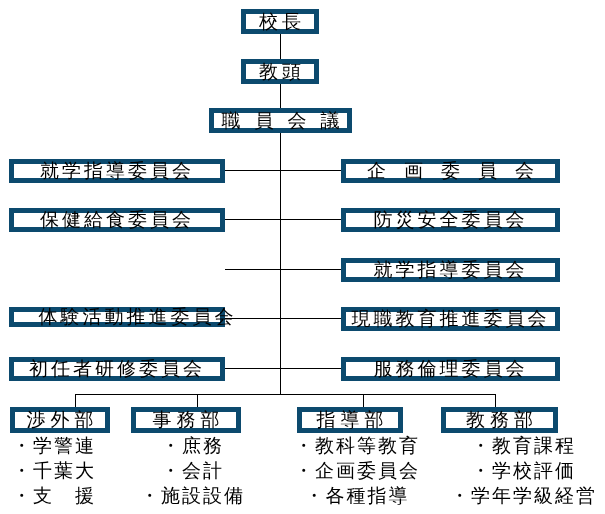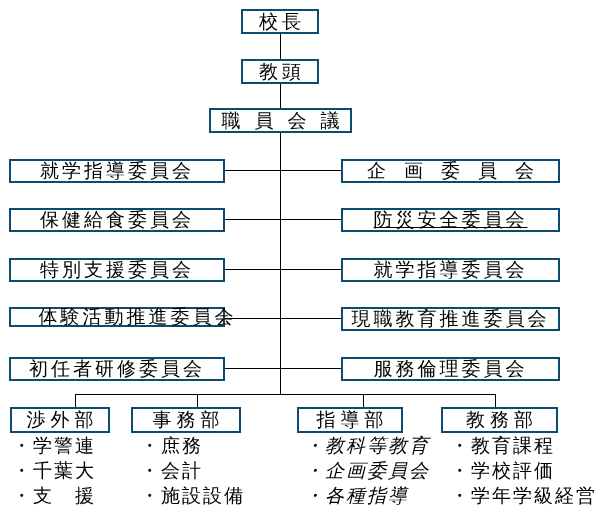--- a/index.html
+++ b/index.html
@@ -6,34 +6,35 @@
   .canvas{
     position:relative;
     width:605px;height:514px;
     background:#ffffff;
     font-family:"Liberation Sans","DejaVu Sans",sans-serif;
     color:#000000;
     overflow:hidden;
   }
   .box{
     position:absolute;
-    border:2px solid #0c4a6e;
+    border:5px solid #0c4a6e;
     background:#ffffff;
     box-sizing:border-box;
     display:flex;align-items:center;justify-content:center;
     font-size:19px;
     white-space:nowrap;
   }
   .vline{position:absolute;width:1px;background:#000000;}
   .hline{position:absolute;height:1px;background:#000000;}
   .bullets{
     position:absolute;
     font-size:19px;
     letter-spacing:2px;
     white-space:nowrap;
+    text-align:center;
   }
   .bullets div{height:25px;line-height:25px;}
   .ls3{letter-spacing:3px;}
   .ls4{letter-spacing:4px;text-indent:4px;}
   .ls5{letter-spacing:5px;text-indent:5px;}
   .ls14{letter-spacing:14px;text-indent:14px;}
   .ls18{letter-spacing:18px;text-indent:18px;}
 </style>
 </head>
 <body>
@@ -43,26 +44,25 @@
   <div class="box ls4" style="left:241px;top:9px;width:78px;height:25px;">校長</div>
   <div class="box ls4" style="left:241px;top:59px;width:78px;height:25px;">教頭</div>
   <div class="box ls14" style="left:209px;top:108px;width:143px;height:25px;">職員会議</div>
 
   <div class="vline" style="left:280px;top:34px;height:25px;"></div>
   <div class="vline" style="left:280px;top:84px;height:24px;"></div>
   <div class="vline" style="left:280px;top:133px;height:261px;"></div>
 
   <div class="box ls3" style="left:9px;top:159px;width:216px;height:24px;">就学指導委員会</div>
   <div class="box ls3" style="left:9px;top:208px;width:216px;height:24px;">保健給食委員会</div>
-  <div class="box ls3" style="left:9px;top:258px;width:216px;height:24px;">特別支援委員会</div>
   <div class="box ls3" style="left:9px;top:307px;width:216px;height:20px;padding-left:41px;">体験活動推進委員会</div>
   <div class="box ls3" style="left:9px;top:357px;width:216px;height:24px;">初任者研修委員会</div>
 
   <div class="box ls18" style="left:341px;top:159px;width:219px;height:24px;">企画委員会</div>
-  <div class="box ls3" style="left:341px;top:208px;width:219px;height:24px;text-decoration:underline;">防災安全委員会</div>
+  <div class="box ls3" style="left:341px;top:208px;width:219px;height:24px;">防災安全委員会</div>
   <div class="box ls3" style="left:341px;top:258px;width:219px;height:24px;">就学指導委員会</div>
   <div class="box ls3" style="left:341px;top:307px;width:219px;height:24px;">現職教育推進委員会</div>
   <div class="box ls3" style="left:341px;top:357px;width:219px;height:24px;">服務倫理委員会</div>
 
   <div class="hline" style="left:225px;top:170px;width:55px;"></div>
   <div class="hline" style="left:225px;top:219px;width:55px;"></div>
   <div class="hline" style="left:225px;top:269px;width:55px;"></div>
   <div class="hline" style="left:225px;top:318px;width:55px;"></div>
   <div class="hline" style="left:225px;top:368px;width:55px;"></div>
 
@@ -86,21 +86,21 @@
   <div class="bullets" style="left:12px;top:433px;">
     <div>・学警連</div>
     <div>・千葉大</div>
     <div>・支　援</div>
   </div>
   <div class="bullets" style="left:140px;top:433px;">
     <div>・庶務</div>
     <div>・会計</div>
     <div>・施設設備</div>
   </div>
-  <div class="bullets" style="left:304px;top:433px;font-style:italic;">
+  <div class="bullets" style="left:294px;top:433px;">
     <div>・教科等教育</div>
     <div>・企画委員会</div>
     <div>・各種指導</div>
   </div>
   <div class="bullets" style="left:450px;top:433px;">
     <div>・教育課程</div>
     <div>・学校評価</div>
     <div>・学年学級経営</div>
   </div>
 

